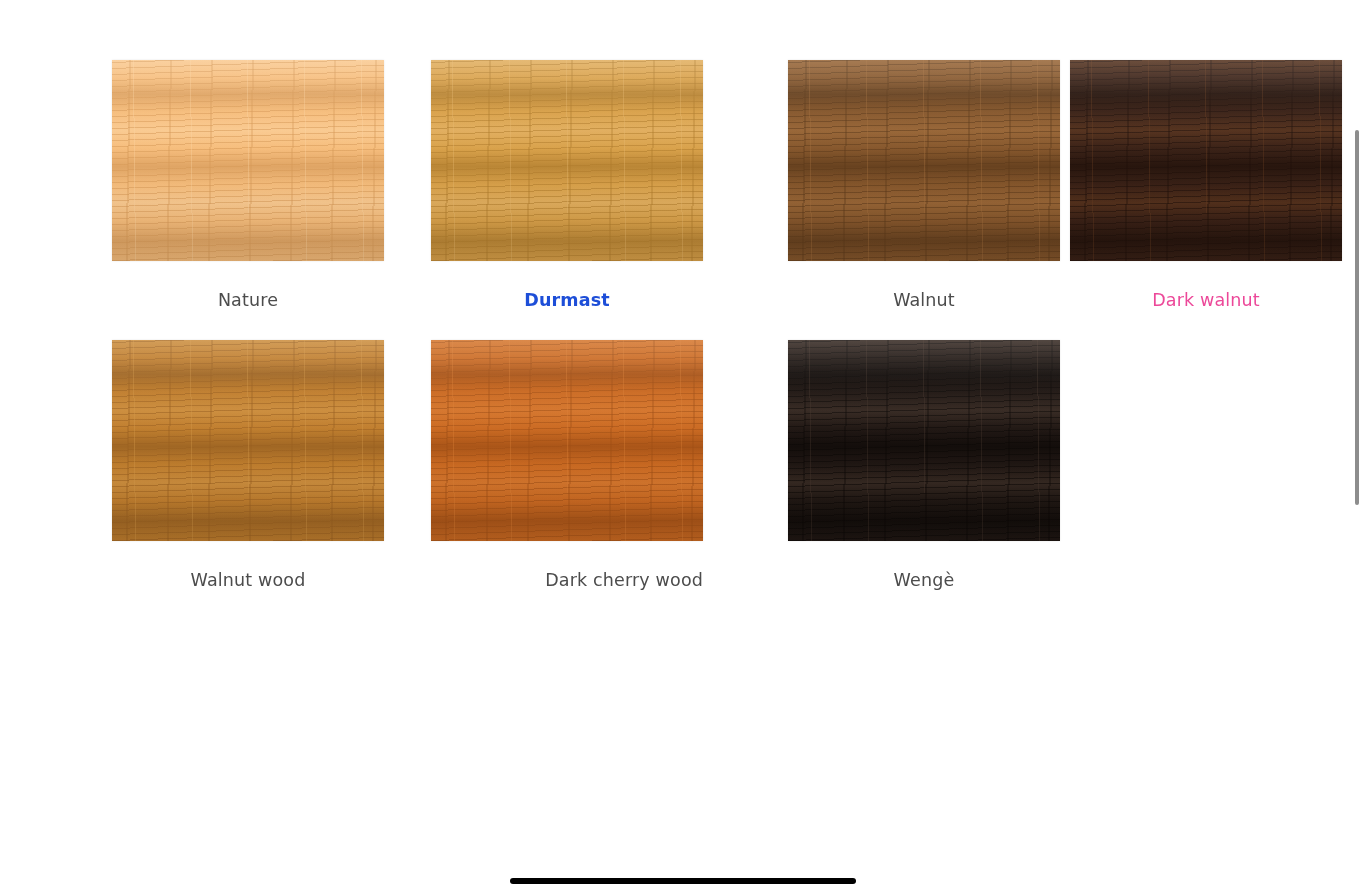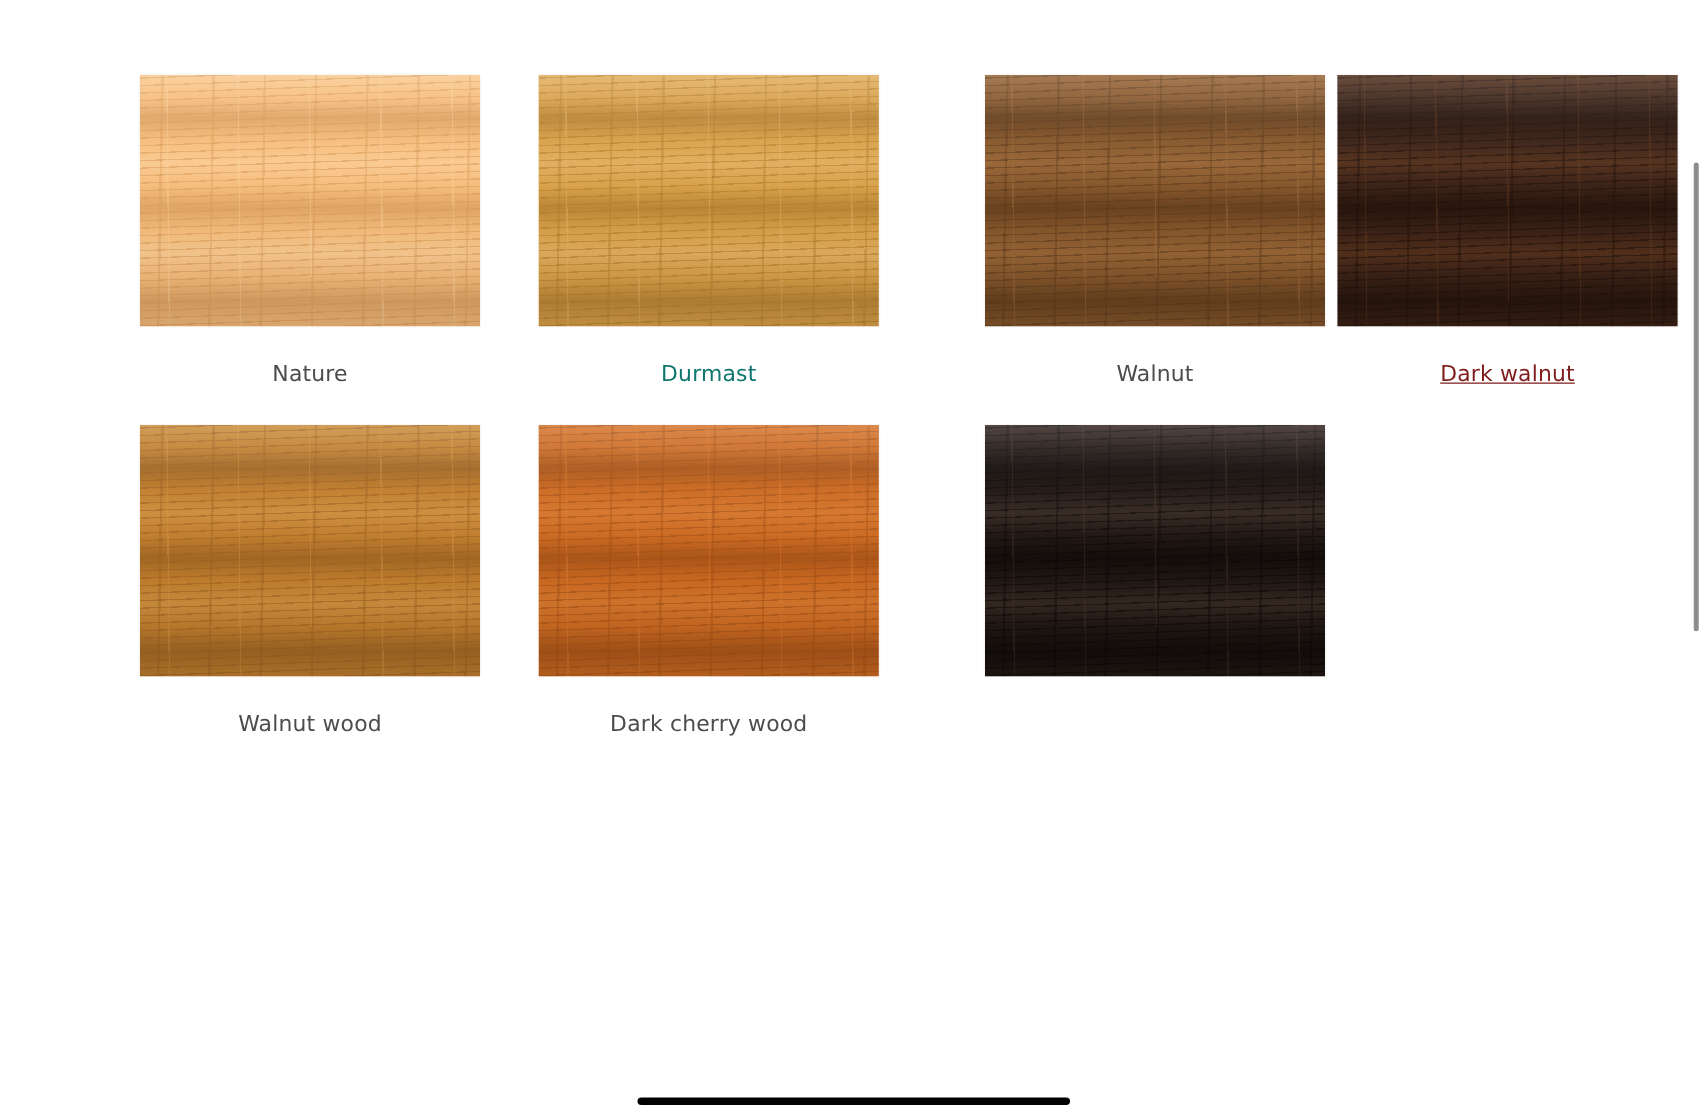--- a/index.html
+++ b/index.html
@@ -127,67 +127,68 @@
         </div>
         <div class="finish-label" style="color: rgb(76, 76, 76);">Nature</div>
       </div>
       <div class="finish-card col-1">
         <div class="swatch" style="background-color: rgb(217, 161, 74);">
           <div class="grain" style="background: linear-gradient(rgb(233, 187, 114) 0%, rgb(217, 161, 74) 9%, rgb(156, 108, 34) 17%, rgb(217, 161, 74) 26%, rgb(233, 187, 114) 35%, rgb(217, 161, 74) 44%, rgb(156, 108, 34) 53%, rgb(217, 161, 74) 62%, rgb(233, 187, 114) 71%, rgb(217, 161, 74) 80%, rgb(156, 108, 34) 90%, rgb(217, 161, 74) 100%); opacity: 0.5;"></div>
           <div class="grain fine" style="background: repeating-linear-gradient(178deg, rgba(0, 0, 0, 0) 0px, rgba(0, 0, 0, 0) 2px, rgb(176, 124, 44) 2px, rgb(176, 124, 44) 3px, rgba(0, 0, 0, 0) 3px, rgba(0, 0, 0, 0) 6px);"></div>
           <div class="grain streaks" style="background: repeating-linear-gradient(91deg, rgba(0, 0, 0, 0) 0px, rgba(0, 0, 0, 0) 17px, rgb(176, 124, 44) 17px, rgb(176, 124, 44) 19px, rgba(0, 0, 0, 0) 19px, rgba(0, 0, 0, 0) 41px), repeating-linear-gradient(89.4deg, rgba(255, 255, 255, 0) 0px, rgba(255, 255, 255, 0) 23px, rgb(233, 187, 114) 23px, rgb(233, 187, 114) 24px, rgba(255, 255, 255, 0) 24px, rgba(255, 255, 255, 0) 57px); opacity: 0.35;"></div>
           <div class="sheen"></div>
         </div>
-        <div class="finish-label" style="color: #0f766e;">Durmast</div>
+        <div class="finish-label" style="color: #1d4ed8; font-weight: bold;">Durmast</div>
       </div>
       <div class="finish-card col-2">
         <div class="swatch" style="background-color: rgb(134, 87, 44);">
           <div class="grain" style="background: linear-gradient(rgb(169, 115, 64) 0%, rgb(134, 87, 44) 9%, rgb(74, 45, 19) 17%, rgb(134, 87, 44) 26%, rgb(169, 115, 64) 35%, rgb(134, 87, 44) 44%, rgb(74, 45, 19) 53%, rgb(134, 87, 44) 62%, rgb(169, 115, 64) 71%, rgb(134, 87, 44) 80%, rgb(74, 45, 19) 90%, rgb(134, 87, 44) 100%); opacity: 0.5;"></div>
           <div class="grain fine" style="background: repeating-linear-gradient(178deg, rgba(0, 0, 0, 0) 0px, rgba(0, 0, 0, 0) 2px, rgb(93, 58, 26) 2px, rgb(93, 58, 26) 3px, rgba(0, 0, 0, 0) 3px, rgba(0, 0, 0, 0) 6px);"></div>
           <div class="grain streaks" style="background: repeating-linear-gradient(91deg, rgba(0, 0, 0, 0) 0px, rgba(0, 0, 0, 0) 17px, rgb(93, 58, 26) 17px, rgb(93, 58, 26) 19px, rgba(0, 0, 0, 0) 19px, rgba(0, 0, 0, 0) 41px), repeating-linear-gradient(89.4deg, rgba(255, 255, 255, 0) 0px, rgba(255, 255, 255, 0) 23px, rgb(169, 115, 64) 23px, rgb(169, 115, 64) 24px, rgba(255, 255, 255, 0) 24px, rgba(255, 255, 255, 0) 57px); opacity: 0.35;"></div>
           <div class="sheen"></div>
         </div>
         <div class="finish-label" style="color: rgb(76, 76, 76);">Walnut</div>
       </div>
       <div class="finish-card col-3">
         <div class="swatch" style="background-color: rgb(58, 33, 22);">
           <div class="grain" style="background: linear-gradient(rgb(109, 64, 34) 0%, rgb(58, 33, 22) 9%, rgb(21, 10, 5) 17%, rgb(58, 33, 22) 26%, rgb(109, 64, 34) 35%, rgb(58, 33, 22) 44%, rgb(21, 10, 5) 53%, rgb(58, 33, 22) 62%, rgb(109, 64, 34) 71%, rgb(58, 33, 22) 80%, rgb(21, 10, 5) 90%, rgb(58, 33, 22) 100%); opacity: 0.5;"></div>
           <div class="grain fine" style="background: repeating-linear-gradient(178deg, rgba(0, 0, 0, 0) 0px, rgba(0, 0, 0, 0) 2px, rgb(32, 16, 10) 2px, rgb(32, 16, 10) 3px, rgba(0, 0, 0, 0) 3px, rgba(0, 0, 0, 0) 6px);"></div>
           <div class="grain streaks" style="background: repeating-linear-gradient(91deg, rgba(0, 0, 0, 0) 0px, rgba(0, 0, 0, 0) 17px, rgb(32, 16, 10) 17px, rgb(32, 16, 10) 19px, rgba(0, 0, 0, 0) 19px, rgba(0, 0, 0, 0) 41px), repeating-linear-gradient(89.4deg, rgba(255, 255, 255, 0) 0px, rgba(255, 255, 255, 0) 23px, rgb(109, 64, 34) 23px, rgb(109, 64, 34) 24px, rgba(255, 255, 255, 0) 24px, rgba(255, 255, 255, 0) 57px); opacity: 0.35;"></div>
           <div class="sheen"></div>
         </div>
-        <div class="finish-label" style="color: #7f1d1d; text-decoration: underline;">Dark walnut</div>
+        <div class="finish-label" style="color: #ec4899;">Dark walnut</div>
       </div>
     </div>
     <div class="grid-row row-1">
       <div class="finish-card col-0">
         <div class="swatch" style="background-color: rgb(192, 126, 46);">
           <div class="grain" style="background: linear-gradient(rgb(215, 156, 76) 0%, rgb(192, 126, 46) 9%, rgb(129, 80, 26) 17%, rgb(192, 126, 46) 26%, rgb(215, 156, 76) 35%, rgb(192, 126, 46) 44%, rgb(129, 80, 26) 53%, rgb(192, 126, 46) 62%, rgb(215, 156, 76) 71%, rgb(192, 126, 46) 80%, rgb(129, 80, 26) 90%, rgb(192, 126, 46) 100%); opacity: 0.5;"></div>
           <div class="grain fine" style="background: repeating-linear-gradient(178deg, rgba(0, 0, 0, 0) 0px, rgba(0, 0, 0, 0) 2px, rgb(154, 96, 32) 2px, rgb(154, 96, 32) 3px, rgba(0, 0, 0, 0) 3px, rgba(0, 0, 0, 0) 6px);"></div>
           <div class="grain streaks" style="background: repeating-linear-gradient(91deg, rgba(0, 0, 0, 0) 0px, rgba(0, 0, 0, 0) 17px, rgb(154, 96, 32) 17px, rgb(154, 96, 32) 19px, rgba(0, 0, 0, 0) 19px, rgba(0, 0, 0, 0) 41px), repeating-linear-gradient(89.4deg, rgba(255, 255, 255, 0) 0px, rgba(255, 255, 255, 0) 23px, rgb(215, 156, 76) 23px, rgb(215, 156, 76) 24px, rgba(255, 255, 255, 0) 24px, rgba(255, 255, 255, 0) 57px); opacity: 0.35;"></div>
           <div class="sheen"></div>
         </div>
         <div class="finish-label" style="color: rgb(76, 76, 76);">Walnut wood</div>
       </div>
       <div class="finish-card col-1">
         <div class="swatch" style="background-color: rgb(203, 106, 34);">
           <div class="grain" style="background: linear-gradient(rgb(222, 130, 56) 0%, rgb(203, 106, 34) 9%, rgb(138, 65, 15) 17%, rgb(203, 106, 34) 26%, rgb(222, 130, 56) 35%, rgb(203, 106, 34) 44%, rgb(138, 65, 15) 53%, rgb(203, 106, 34) 62%, rgb(222, 130, 56) 71%, rgb(203, 106, 34) 80%, rgb(138, 65, 15) 90%, rgb(203, 106, 34) 100%); opacity: 0.5;"></div>
           <div class="grain fine" style="background: repeating-linear-gradient(178deg, rgba(0, 0, 0, 0) 0px, rgba(0, 0, 0, 0) 2px, rgb(160, 79, 21) 2px, rgb(160, 79, 21) 3px, rgba(0, 0, 0, 0) 3px, rgba(0, 0, 0, 0) 6px);"></div>
           <div class="grain streaks" style="background: repeating-linear-gradient(91deg, rgba(0, 0, 0, 0) 0px, rgba(0, 0, 0, 0) 17px, rgb(160, 79, 21) 17px, rgb(160, 79, 21) 19px, rgba(0, 0, 0, 0) 19px, rgba(0, 0, 0, 0) 41px), repeating-linear-gradient(89.4deg, rgba(255, 255, 255, 0) 0px, rgba(255, 255, 255, 0) 23px, rgb(222, 130, 56) 23px, rgb(222, 130, 56) 24px, rgba(255, 255, 255, 0) 24px, rgba(255, 255, 255, 0) 57px); opacity: 0.35;"></div>
           <div class="sheen"></div>
         </div>
-        <div class="finish-label" style="color: rgb(76, 76, 76);">Dark cherry wood</div>
+        <div class="finish-label" style="color: rgb(76, 76, 76); text-align: right;">Dark cherry wood</div>
       </div>
       <div class="finish-card col-2">
         <div class="swatch" style="background-color: rgb(32, 23, 19);">
           <div class="grain" style="background: linear-gradient(rgb(75, 58, 48) 0%, rgb(32, 23, 19) 9%, rgb(6, 4, 3) 17%, rgb(32, 23, 19) 26%, rgb(75, 58, 48) 35%, rgb(32, 23, 19) 44%, rgb(6, 4, 3) 53%, rgb(32, 23, 19) 62%, rgb(75, 58, 48) 71%, rgb(32, 23, 19) 80%, rgb(6, 4, 3) 90%, rgb(32, 23, 19) 100%); opacity: 0.5;"></div>
           <div class="grain fine" style="background: repeating-linear-gradient(178deg, rgba(0, 0, 0, 0) 0px, rgba(0, 0, 0, 0) 2px, rgb(12, 8, 6) 2px, rgb(12, 8, 6) 3px, rgba(0, 0, 0, 0) 3px, rgba(0, 0, 0, 0) 6px);"></div>
           <div class="grain streaks" style="background: repeating-linear-gradient(91deg, rgba(0, 0, 0, 0) 0px, rgba(0, 0, 0, 0) 17px, rgb(12, 8, 6) 17px, rgb(12, 8, 6) 19px, rgba(0, 0, 0, 0) 19px, rgba(0, 0, 0, 0) 41px), repeating-linear-gradient(89.4deg, rgba(255, 255, 255, 0) 0px, rgba(255, 255, 255, 0) 23px, rgb(75, 58, 48) 23px, rgb(75, 58, 48) 24px, rgba(255, 255, 255, 0) 24px, rgba(255, 255, 255, 0) 57px); opacity: 0.35;"></div>
           <div class="sheen"></div>
         </div>
+        <div class="finish-label" style="color: rgb(76, 76, 76);">Wengè</div>
       </div>
     </div>
   </div>
 
 <div id="vertical-scrollbar">
   <div class="thumb" style="background: rgb(141, 141, 141); top: 130px; height: 375px;"></div>
 </div>
 
 <div id="home-indicator" style="background: rgb(0, 0, 0); width: 346px; left: 510px;"></div>
 

